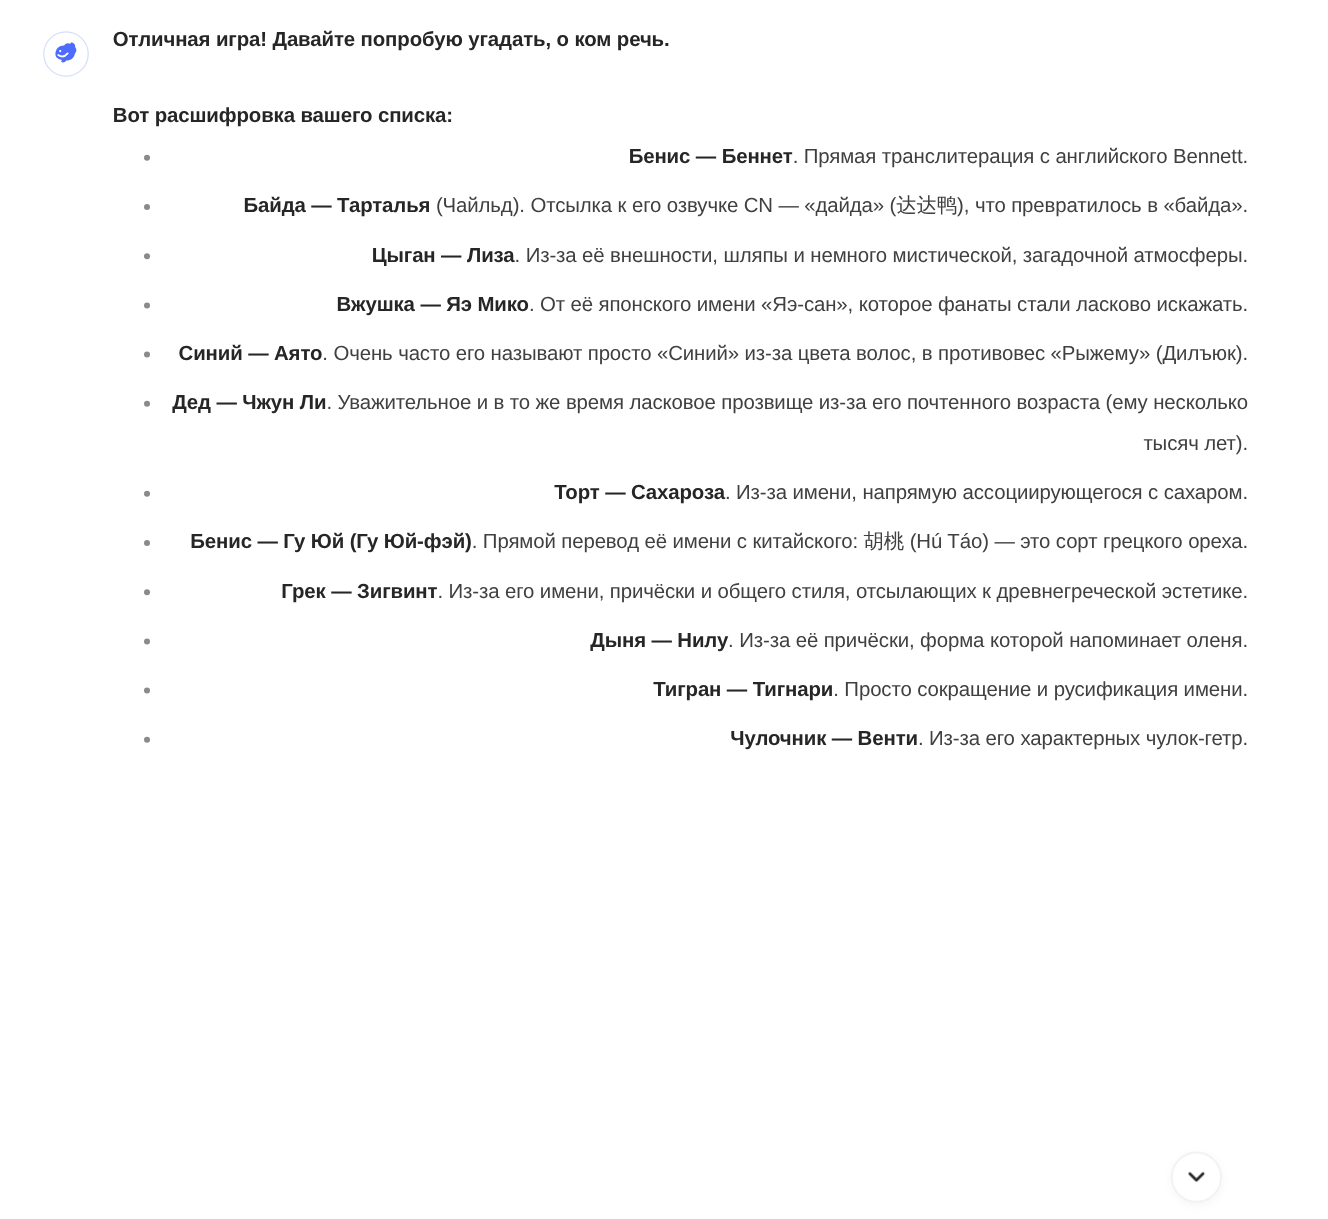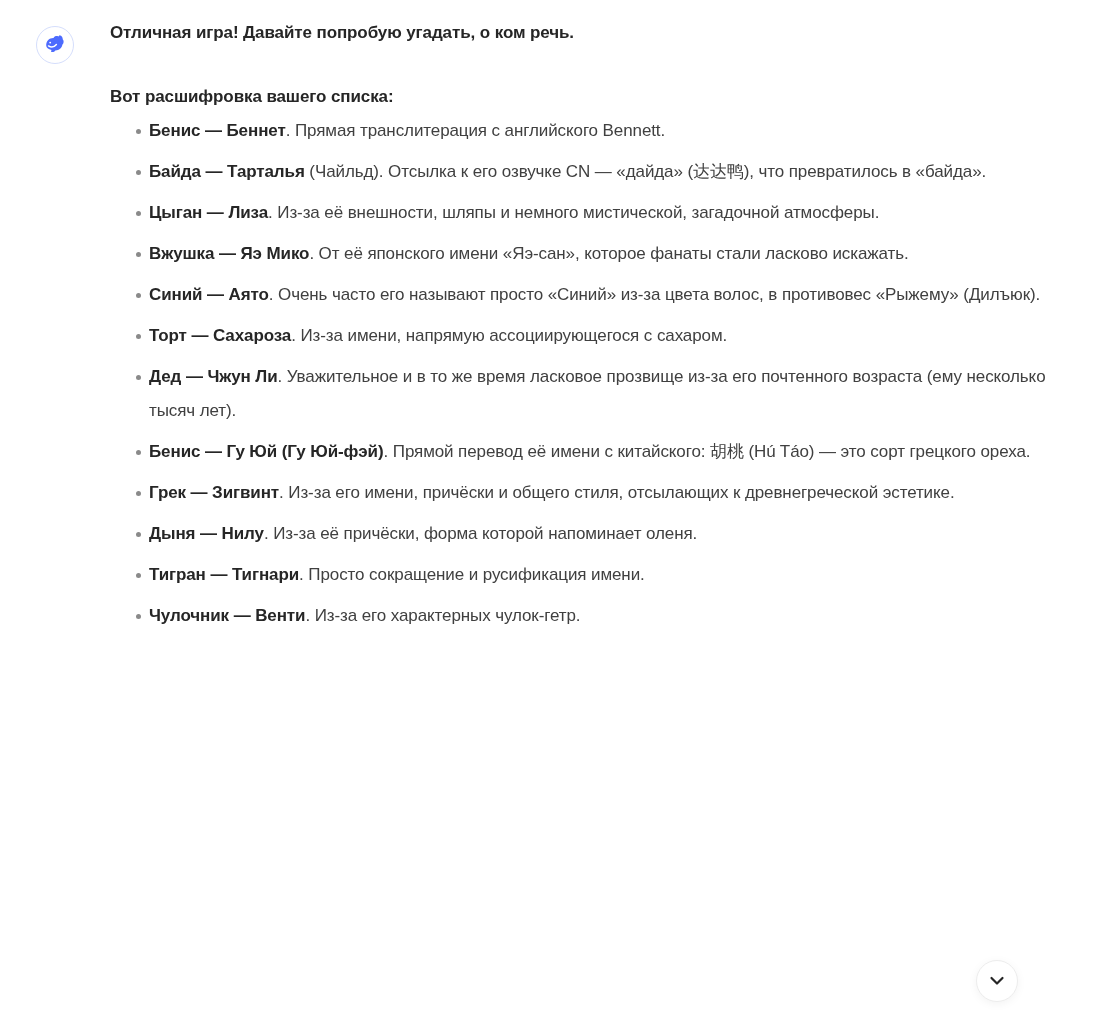--- a/index.html
+++ b/index.html
@@ -9,21 +9,20 @@
     width: 1107px;
     height: 1016px;
     background: #ffffff;
     overflow: hidden;
     font-family: "Liberation Sans", "DejaVu Sans", sans-serif;
   }
   .chat-row {
     display: flex;
     align-items: flex-start;
     padding: 16px 36px 0 36px;
-    gap: 16px;
   }
   .avatar {
     flex: 0 0 auto;
     width: 38px;
     height: 38px;
     margin-top: 10px;
     margin-right: 20px;
     border: 1px solid #d5defc;
     border-radius: 50%;
     background: #ffffff;
@@ -46,20 +45,21 @@
   .content p.subtitle { margin-bottom: 0; }
   ul.nickname-list {
     list-style: none;
     margin: 0;
     padding: 0;
   }
   ul.nickname-list li {
     position: relative;
     padding-left: 39px;
     margin-bottom: 7px;
+    text-align: right;
   }
   ul.nickname-list li::before {
     content: "";
     position: absolute;
     left: 26px;
     top: 14.5px;
     width: 5px;
     height: 5px;
     border-radius: 50%;
     background: #8a8a8a;
@@ -104,23 +104,23 @@
         <li><strong>Бенис — Беннет</strong><span>. Прямая транслитерация с английского Bennett.</span></li>
 
         <li><strong>Байда — Тарталья</strong><span> (Чайльд). Отсылка к его озвучке CN — «дайда» (达达鸭), что превратилось в «байда».</span></li>
 
         <li><strong>Цыган — Лиза</strong><span>. Из-за её внешности, шляпы и немного мистической, загадочной атмосферы.</span></li>
 
         <li><strong>Вжушка — Яэ Мико</strong><span>. От её японского имени «Яэ-сан», которое фанаты стали ласково искажать.</span></li>
 
         <li><strong>Синий — Аято</strong><span>. Очень часто его называют просто «Синий» из-за цвета волос, в противовес «Рыжему» (Дилъюк).</span></li>
 
+        <li><strong>Дед — Чжун Ли</strong><span>. Уважительное и в то же время ласковое прозвище из-за его почтенного возраста (ему несколько тысяч лет).</span></li>
+
         <li><strong>Торт — Сахароза</strong><span>. Из-за имени, напрямую ассоциирующегося с сахаром.</span></li>
-
-        <li><strong>Дед — Чжун Ли</strong><span>. Уважительное и в то же время ласковое прозвище из-за его почтенного возраста (ему несколько тысяч лет).</span></li>
 
 
         <li><strong>Бенис — Гу Юй (Гу Юй-фэй)</strong><span>. Прямой перевод её имени с китайского: 胡桃 (Hú Táo) — это сорт грецкого ореха.</span></li>
 
         <li><strong>Грек — Зигвинт</strong><span>. Из-за его имени, причёски и общего стиля, отсылающих к древнегреческой эстетике.</span></li>
 
 
         <li><strong>Дыня — Нилу</strong><span>. Из-за её причёски, форма которой напоминает оленя.</span></li>
 
         <li><strong>Тигран — Тигнари</strong><span>. Просто сокращение и русификация имени.</span></li>

